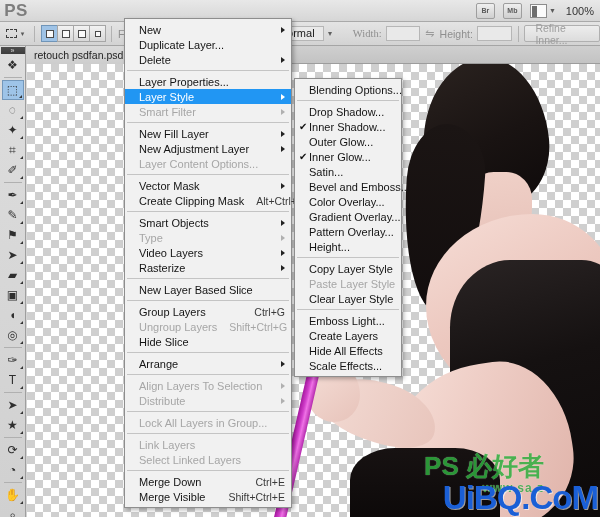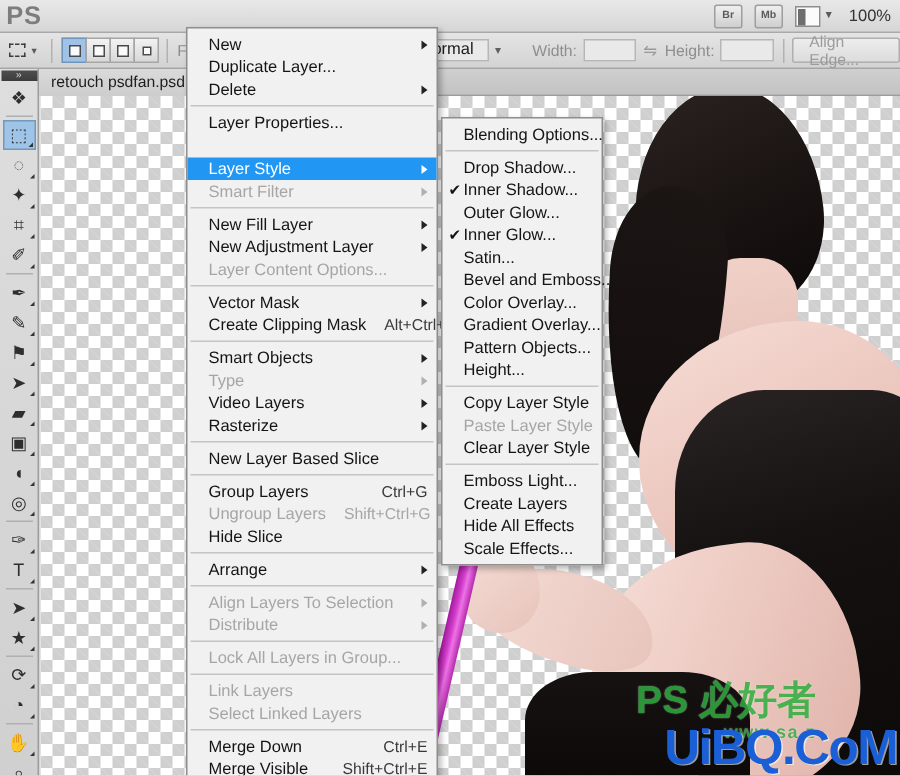--- a/index.html
+++ b/index.html
@@ -272,21 +272,21 @@
     z-index: 50;
   }
   .mrow {
     height: 15px; display: flex; align-items: center;
     padding: 0 6px 0 14px;
     font-size: 11px; color: #141414;
     position: relative;
     white-space: nowrap;
   }
   .mrow.dis { color: #a6a6a6; }
-  .mrow.hl { background: #2196f3; color: #ffffff; margin-top: 16px; }
+  .mrow.hl { background: #2196f3; color: #ffffff; }
   .mrow .lbl { flex: 1; }
   .mrow .shortcut { color: #3a3a3a; font-size: 10.5px; padding-left: 12px; }
   .mrow.dis .shortcut { color: #a6a6a6; }
   .mrow .arrow {
     width: 0; height: 0; margin-left: 6px;
     border-top: 3.5px solid transparent;
     border-bottom: 3.5px solid transparent;
     border-left: 4px solid #222;
   }
   .mrow.dis .arrow { border-left-color: #b0b0b0; }
@@ -349,27 +349,27 @@
           <span class="sq sm"></span>
         </div>
       </div>
     <div class="ob-sep"></div>
     <span class="ob-label">Feather:</span>
     <div class="ob-field sm"></div>
     <span class="ob-label" style="margin-left:8px;">Anti-alias</span>
     <span class="ob-label" style="margin-left:8px;">Style:</span>
     <div class="ob-field" style="width:56px;">Normal</div>
     <div class="ob-dropdown">▾</div>
-    <span class="ob-label" style="margin-left:17px;">Width:</span>
+    <span class="ob-label" style="margin-left:17px;font-family:Liberation Serif, serif;">Width:</span>
     <div class="ob-field"></div>
     <span class="link-glyph">⇋</span>
     <span class="ob-label">Height:</span>
     <div class="ob-field"></div>
     <div class="ob-sep"></div>
-    <div class="refine-btn">Align Edge...</div>
+    <div class="refine-btn">Refine Inner...</div>
   </div>
 
   <div id="tabbar">
     <div class="doc-tab">retouch psdfan.psd @</div>
   </div>
 
   <div id="toolbar">
     <div class="tb-grip">»</div>
     <div id="tool-list" style="display:flex;flex-direction:column;align-items:center;">
         <div class="tool">❖</div>
@@ -570,21 +570,21 @@
       <div class="mrow">
         <span class="lbl">Bevel and Emboss...</span>
       </div>
       <div class="mrow">
         <span class="lbl">Color Overlay...</span>
       </div>
       <div class="mrow">
         <span class="lbl">Gradient Overlay...</span>
       </div>
       <div class="mrow">
-        <span class="lbl">Pattern Objects...</span>
+        <span class="lbl">Pattern Overlay...</span>
       </div>
       <div class="mrow">
         <span class="lbl">Height...</span>
       </div>
       <div class="msep"></div>
       <div class="mrow">
         <span class="lbl">Copy Layer Style</span>
       </div>
       <div class="mrow dis">
         <span class="lbl">Paste Layer Style</span>

